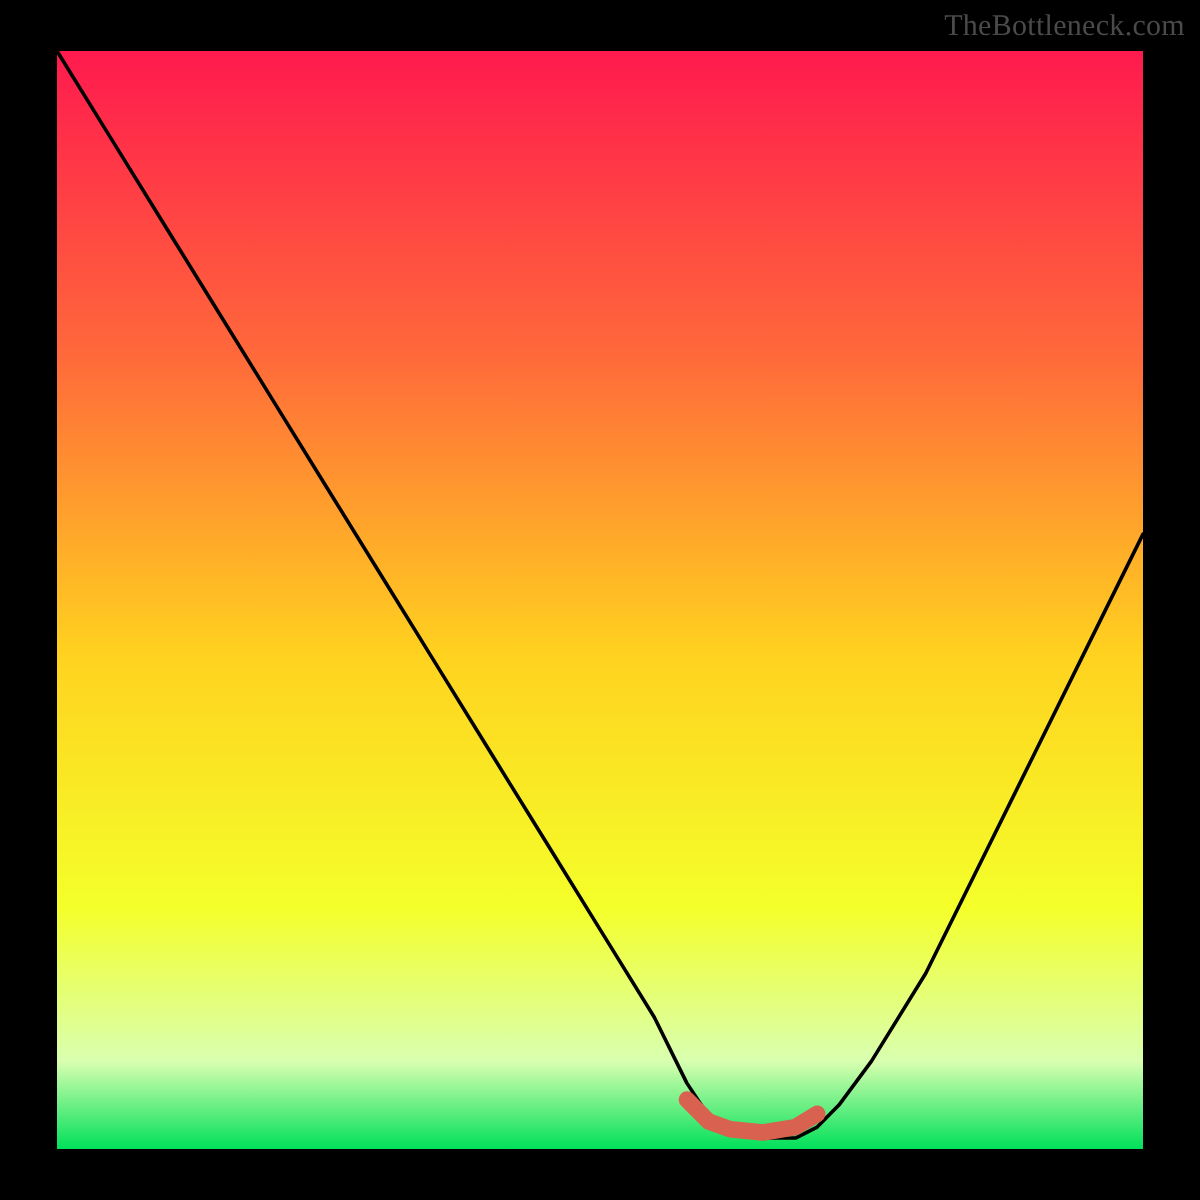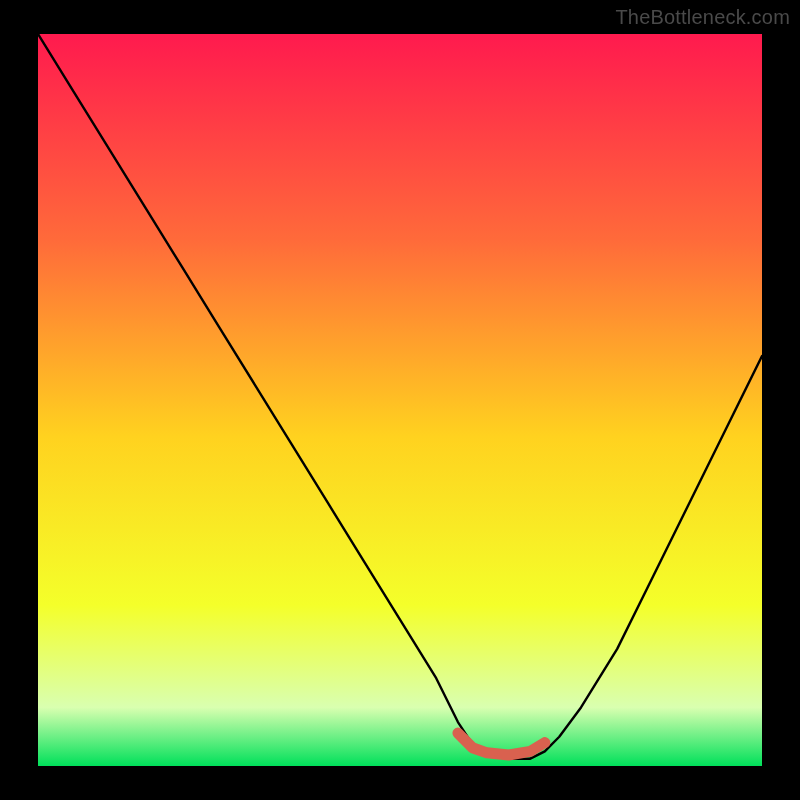--- a/index.html
+++ b/index.html
@@ -9,20 +9,21 @@
     height: 800px;
     background: #000;
     overflow: hidden;
     font-family: Arial, Helvetica, sans-serif;
   }
   .frame {
     position: relative;
     width: 800px;
     height: 640px;
     background: #000;
+    font-family: Liberation Serif, serif;
   }
   .watermark {
     position: absolute;
     top: 6px;
     right: 10px;
     color: #4a4a4a;
     font-size: 20px;
     font-weight: 500;
     letter-spacing: 0.2px;
     z-index: 10;

